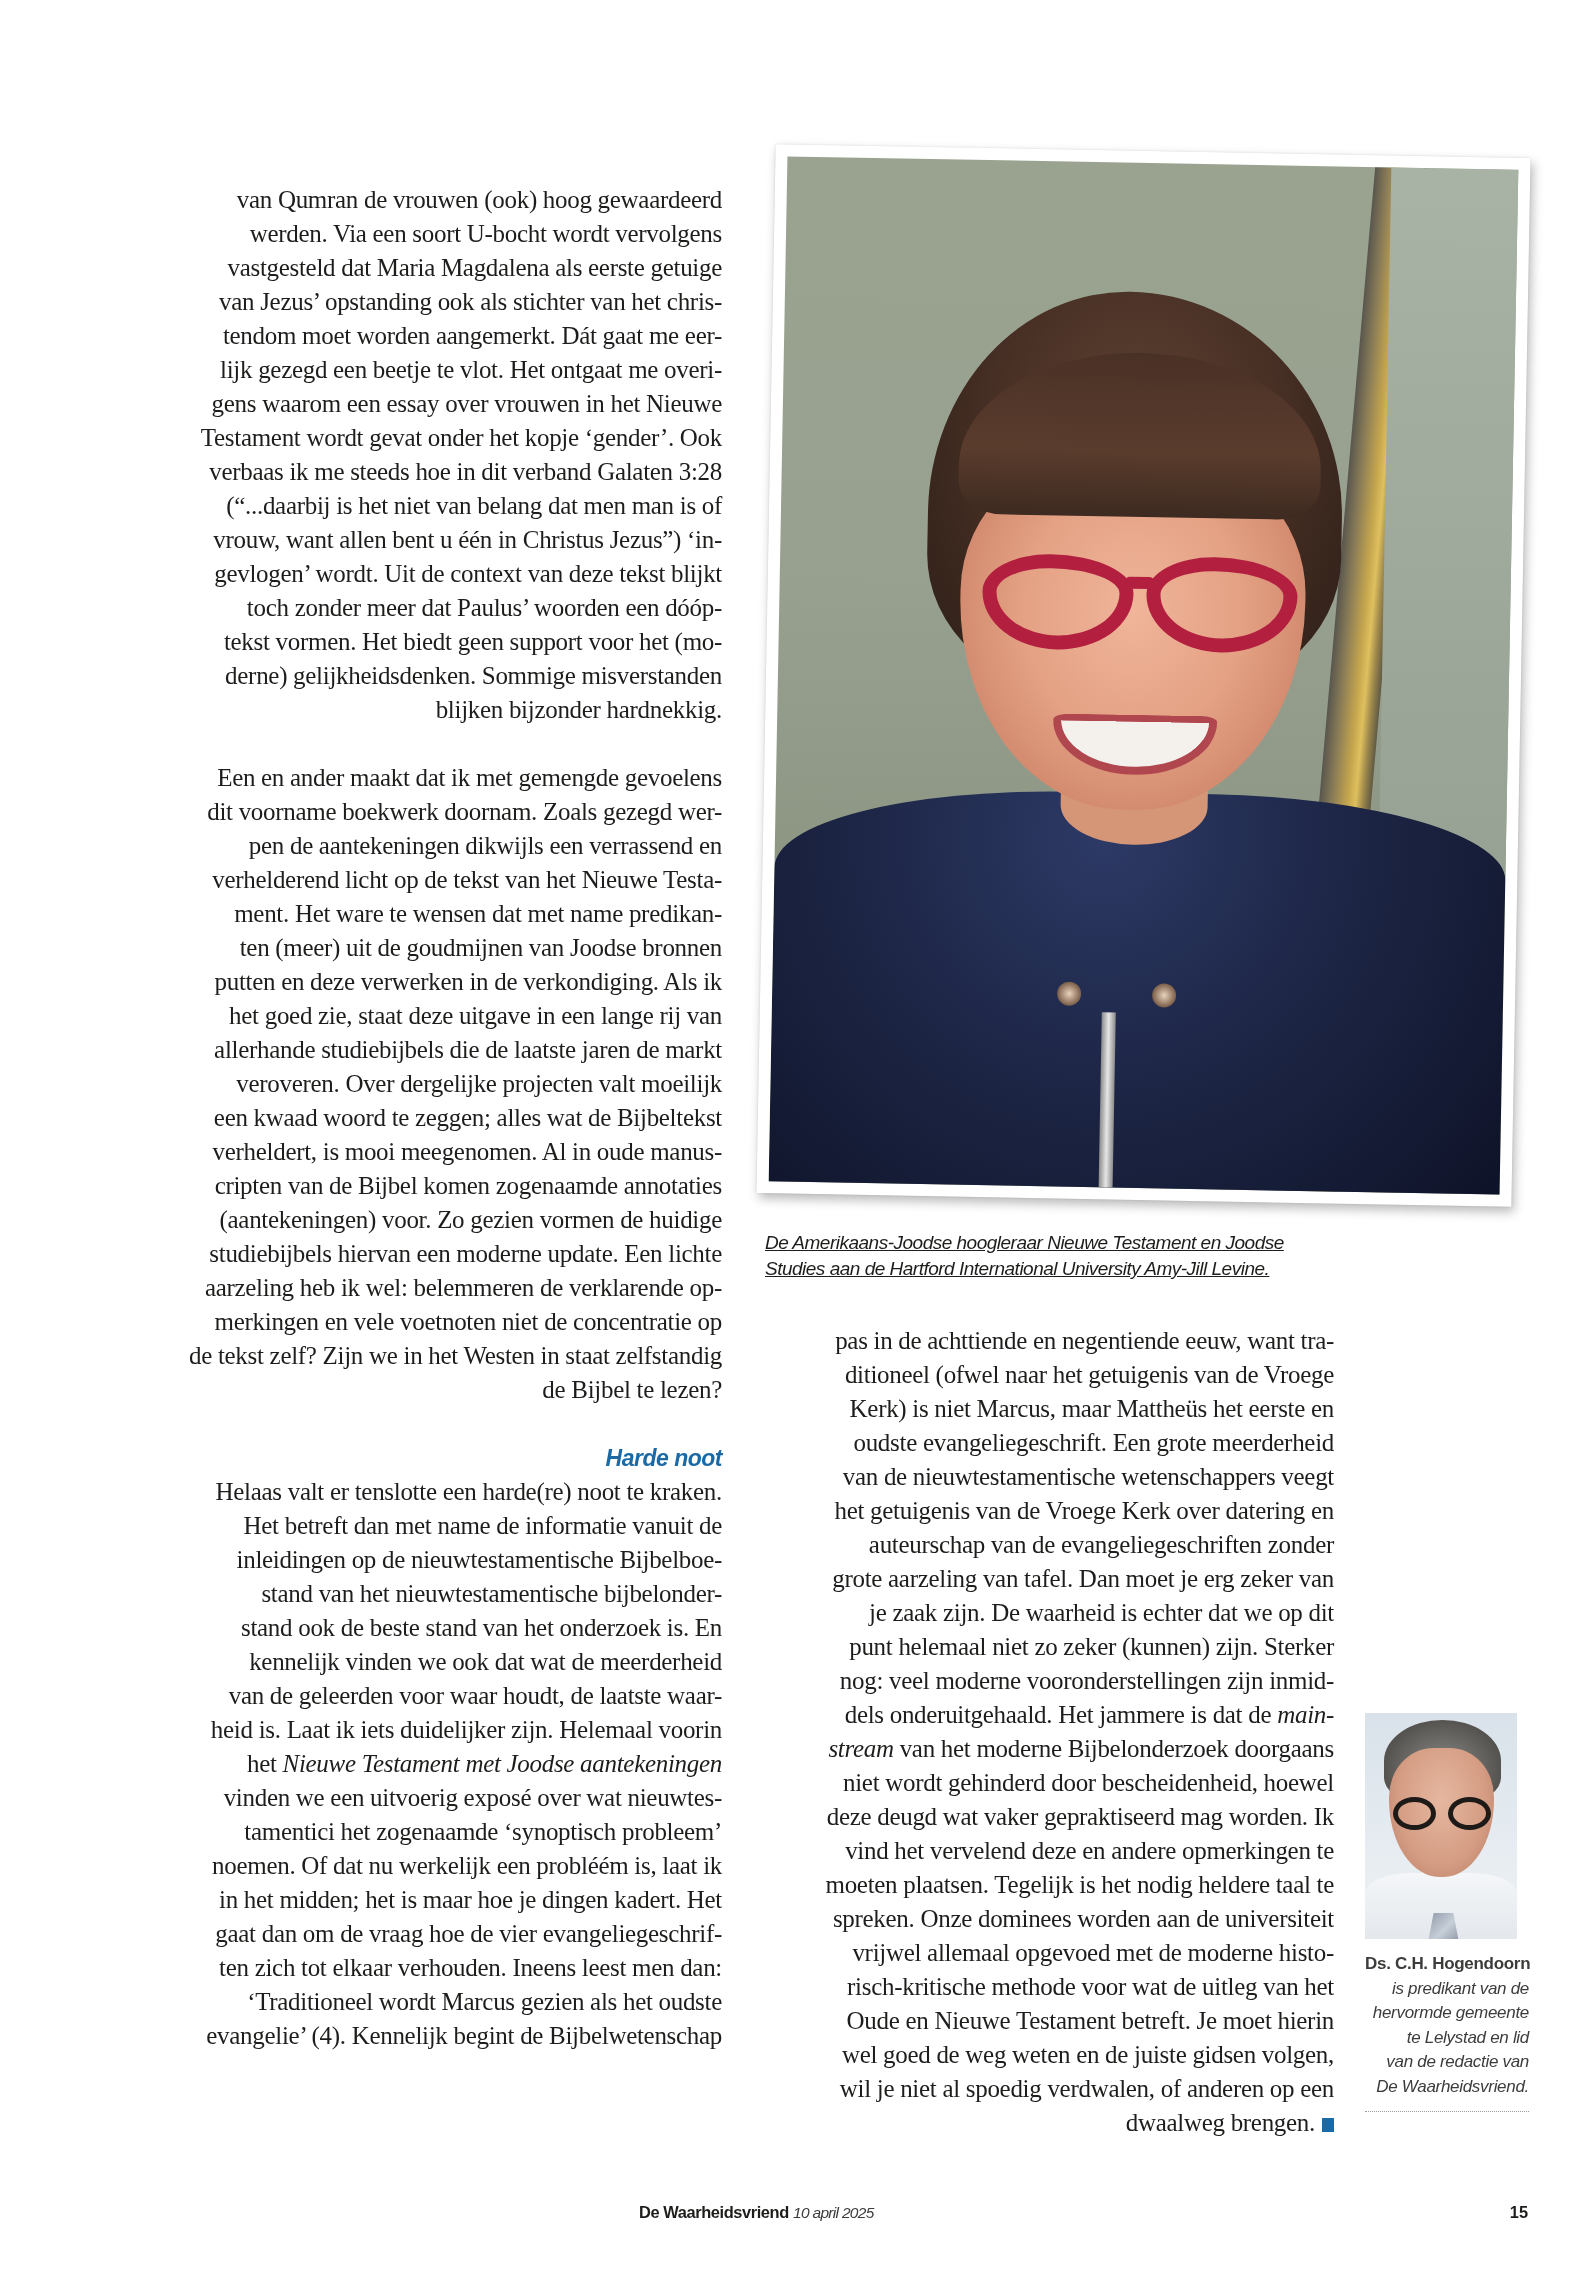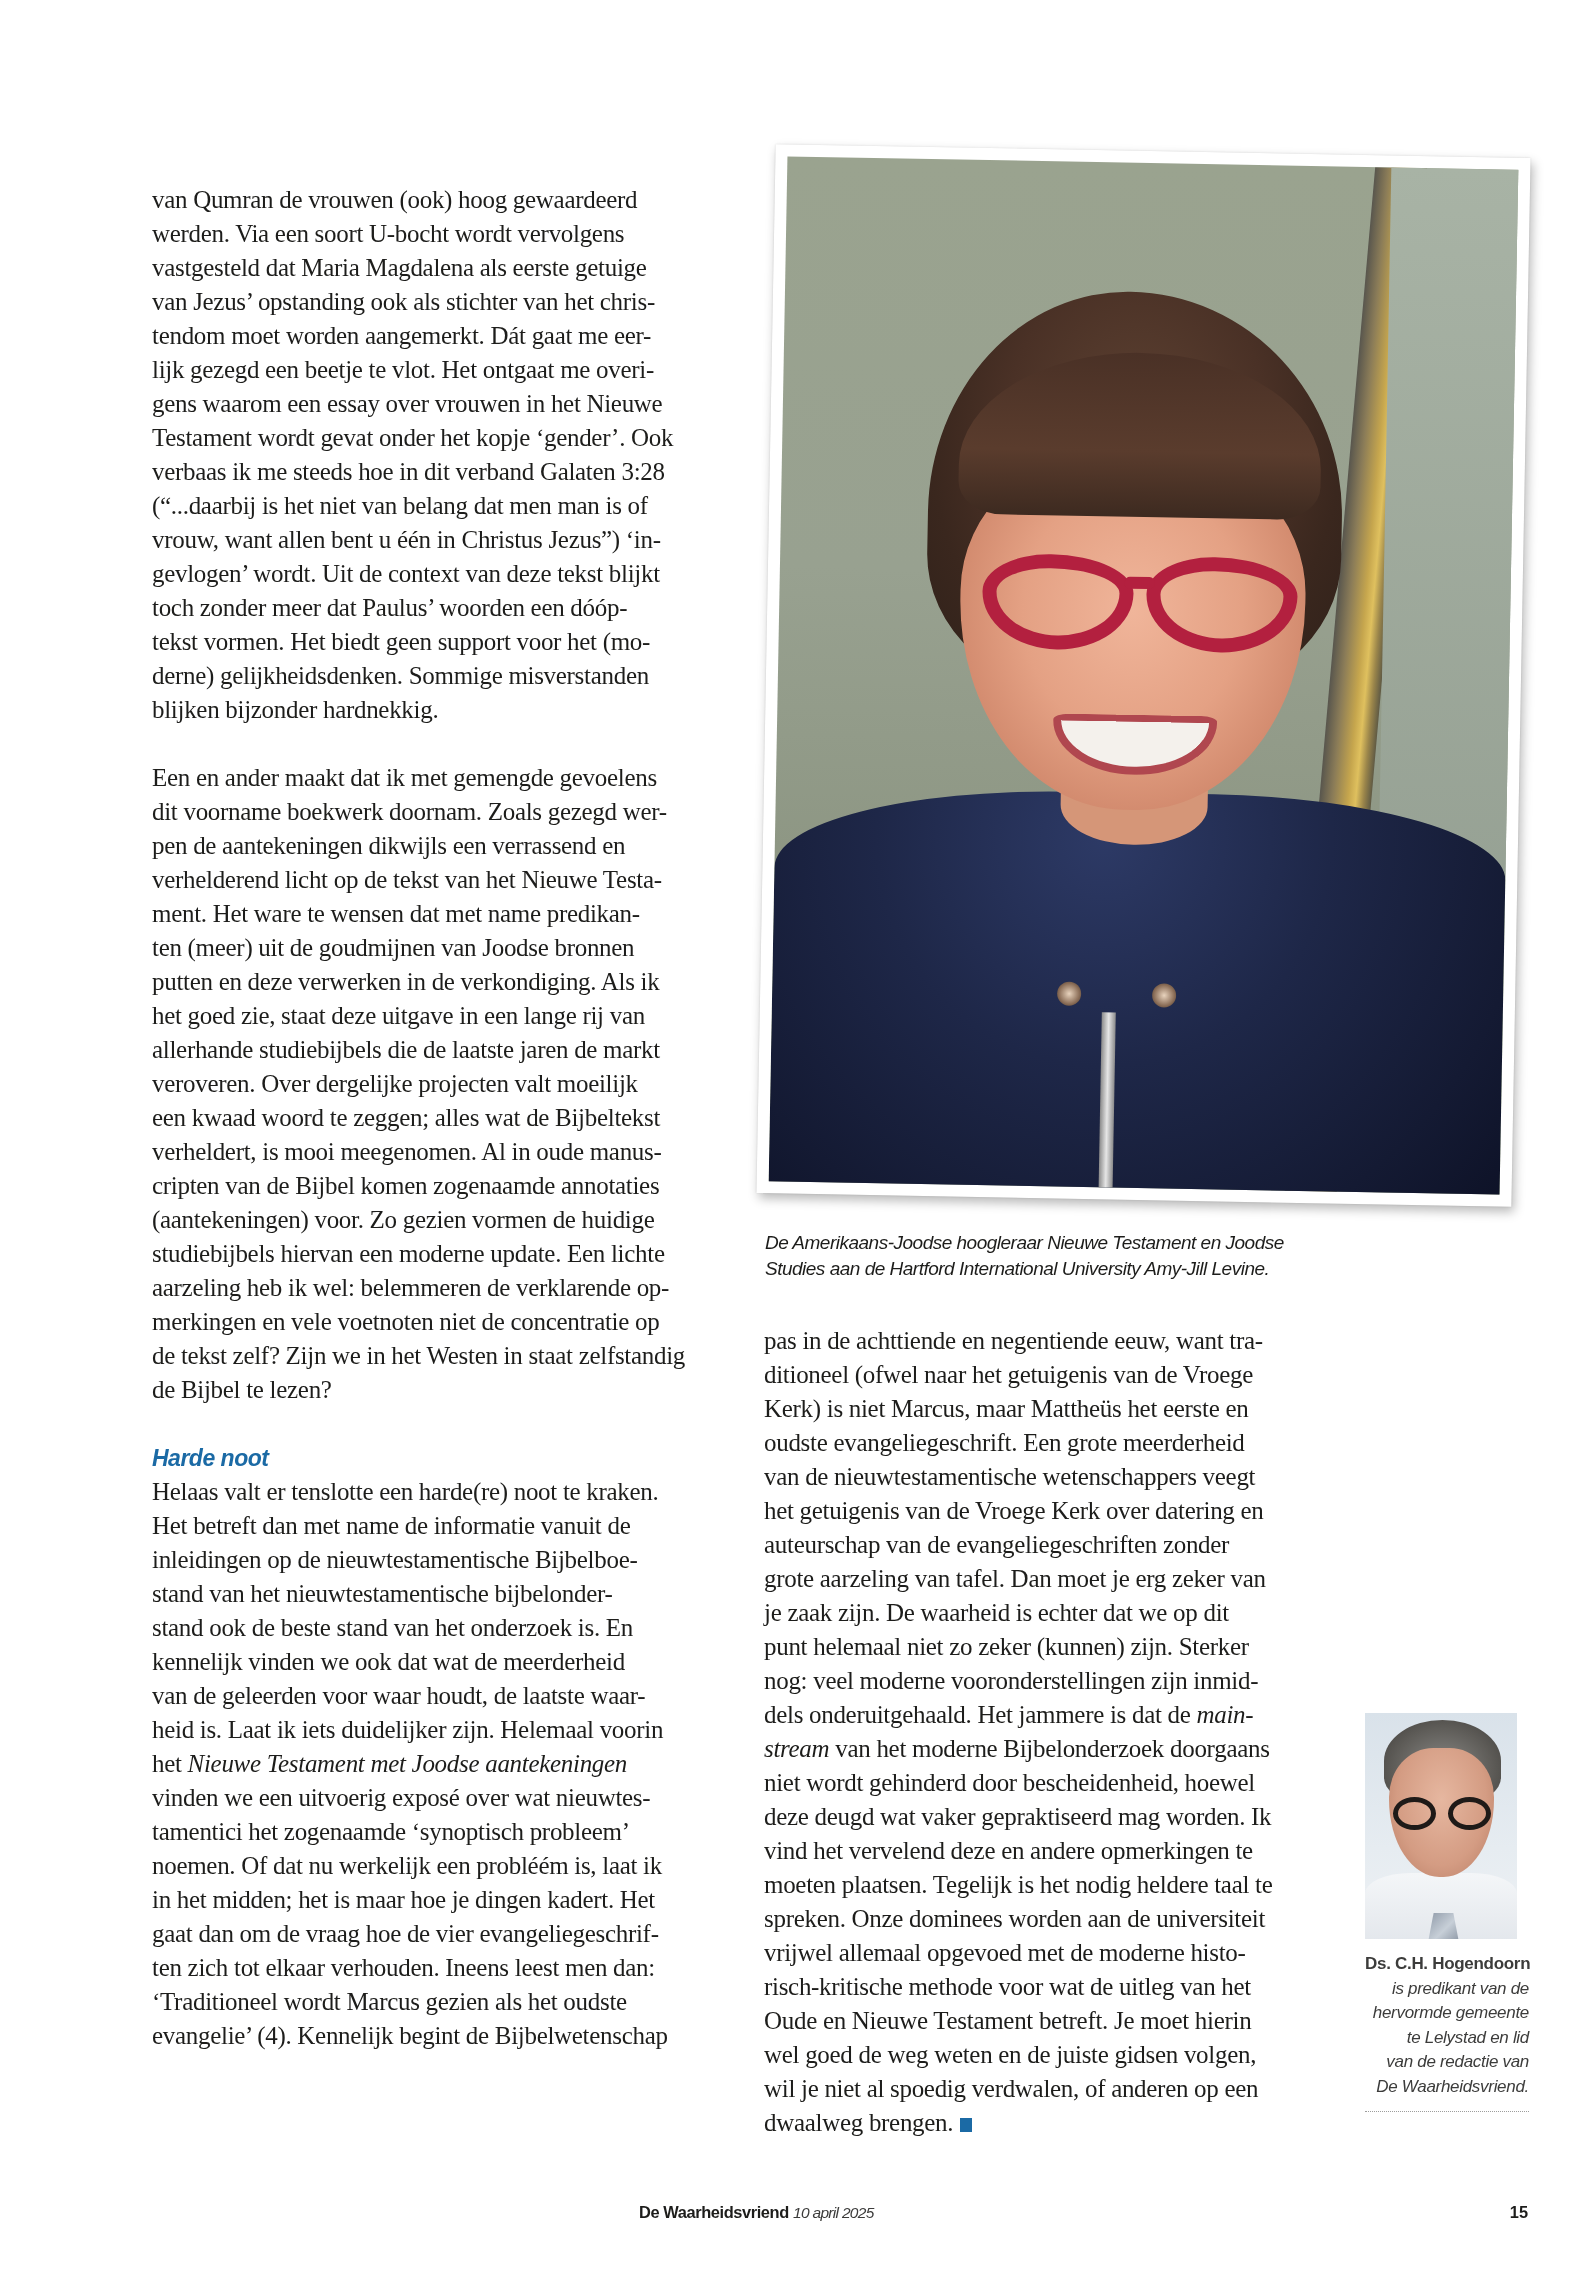--- a/index.html
+++ b/index.html
@@ -5,20 +5,21 @@
   * { margin: 0; padding: 0; box-sizing: border-box; }
   html, body { width: 1592px; height: 2295px; background: #ffffff; overflow: hidden; }
   body { position: relative; font-family: "Liberation Serif", "DejaVu Serif", serif; color: #1d1d1b; }
 
   .col-text {
     font-family: "Liberation Serif", "DejaVu Serif", serif;
     font-size: 25px;
     line-height: 34px;
     letter-spacing: -0.3px;
     color: #1d1d1b;
+    text-align: right;
   }
   .col-text .line { display: block; white-space: nowrap; height: 34px; }
   .col-text .subhead {
     display: block;
     font-family: "Liberation Sans", "DejaVu Sans", sans-serif;
     font-style: italic;
     font-weight: bold;
     color: #1b6aa5;
     font-size: 23px;
     letter-spacing: -0.5px;
@@ -94,21 +95,21 @@
 
   #caption {
     position: absolute; left: 765px; top: 1230px; width: 621px;
     font-family: "Liberation Sans", "DejaVu Sans", sans-serif;
     font-style: italic;
     font-size: 19px;
     line-height: 26px;
     letter-spacing: -0.5px;
     color: #1d1d1b;
   }
-  #caption span { display: block; white-space: nowrap; }
+  #caption span { display: block; white-space: nowrap; text-decoration: underline; }
 
   
   #author-photo {
     position: absolute; left: 1365px; top: 1713px; width: 152px; height: 226px;
     overflow: hidden;
     background: linear-gradient(180deg, #d9e2ea 0%, #e6ecf1 60%, #eef1f4 100%);
   }
   .a-hair { position:absolute; left:19px; top:7px; width:117px; height:82px; background: radial-gradient(ellipse at 50% 60%, #8b8a87 0%, #5e5c58 60%, #3e3c39 100%); border-radius: 50% 50% 30% 30%; }
   .a-face { position:absolute; left:24px; top:35px; width:105px; height:129px; background: radial-gradient(ellipse at 50% 40%, #e6b7a0 0%, #d49c83 60%, #b67a62 100%); border-radius: 42% 42% 48% 48% / 38% 38% 60% 60%; }
   .a-glass { position:absolute; top:84px; width:43px; height:33px; border:5.2px solid #1e1a18; border-radius: 50%; }

